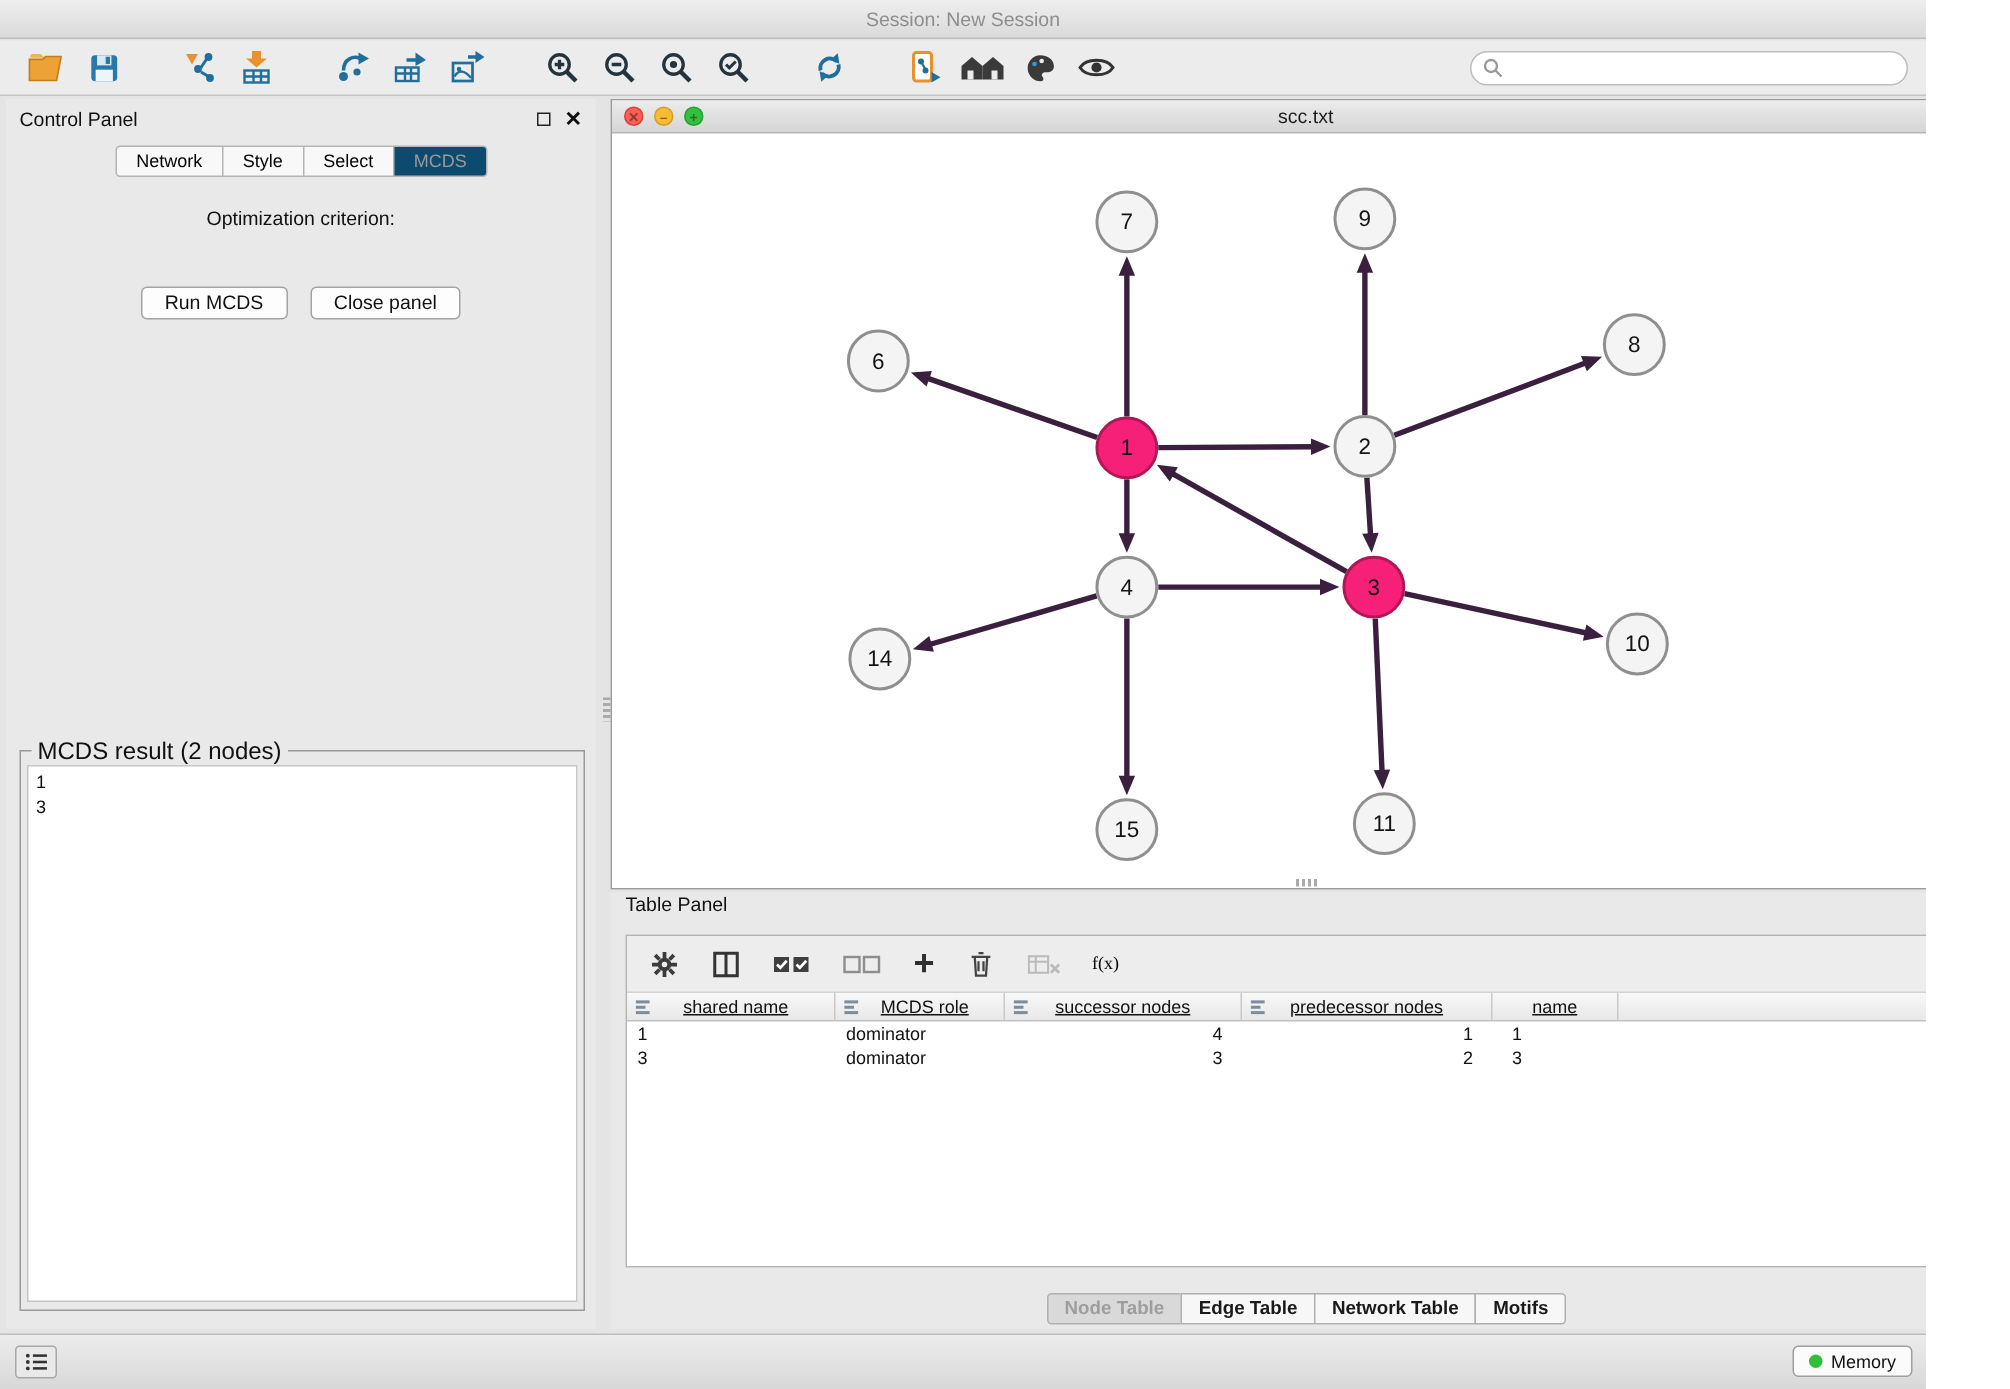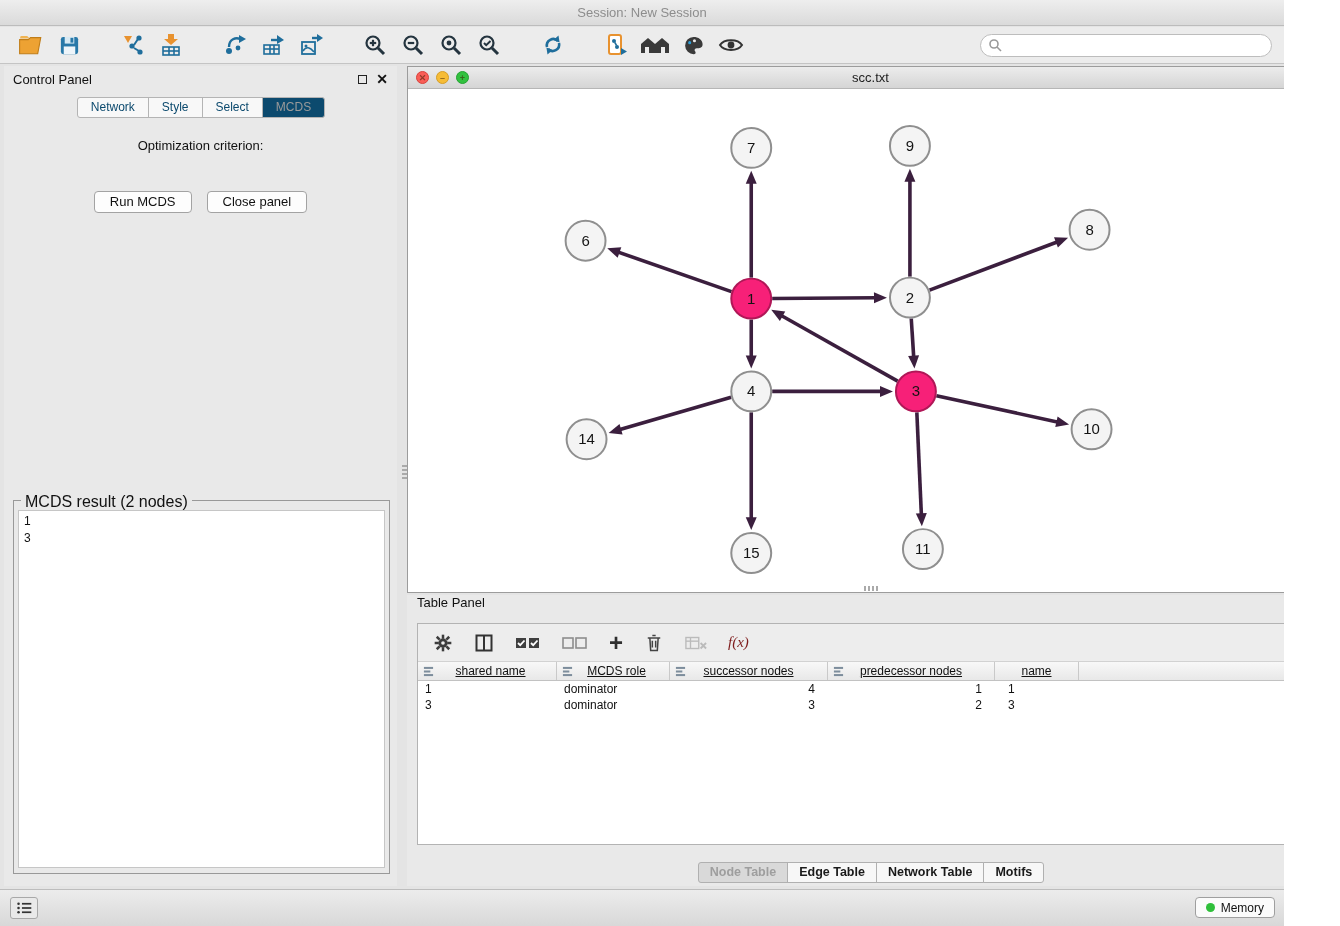--- a/index.html
+++ b/index.html
@@ -33,21 +33,21 @@
   .searchwrap .sicon { position:absolute; left:8px; top:4px; }
   
   .control-panel { position:absolute; left:4px; top:66px; width:393px; height:820px; background:#e9e9e9; }
   .cp-header { height:26px; display:flex; align-items:center; padding:0 9px; font-size:13px; }
   .panel-icons { margin-left:auto; display:flex; align-items:center; gap:9px; }
   .float-icon { width:9px; height:9px; border:1.5px solid #222; display:inline-block; }
   .close-x { font-size:14px; font-weight:bold; color:#111; line-height:1; }
   .cp-tabs { display:flex; justify-content:center; margin-top:5px; }
   .cp-tab {
     height:21px; line-height:19px; padding:0 13px; font-size:12px;
-    background:#f8f8f8; border:1px solid #b4b4b4; margin-right:-1px; color:#0c4a6e;
+    background:#f8f8f8; border:1px solid #b4b4b4; margin-right:-1px; color:#000000;
   }
   .cp-tab:first-child { border-radius:3px 0 0 3px; }
   .cp-tab:last-child { border-radius:0 3px 3px 0; }
   .cp-tab.active { background:#0c4a6e; color:#9a9a9a; }
   .opt-label { position:absolute; top:72px; left:0; width:100%; text-align:center; font-size:13px; }
   .dropdown {
     position:absolute; top:92px; left:40px; width:314px; height:23px;
     background:#fff; border:1px solid #a9a9a9; border-radius:4px;
     display:flex; align-items:center; padding:0 6px 0 8px; font-size:13px;
   }
@@ -89,21 +89,21 @@
   .grip-v { position:absolute; left:-6px; top:398px; width:5px; height:16px;
     background:repeating-linear-gradient(#aaa 0 2px,transparent 2px 4px); }
   
   .table-panel { position:absolute; left:407px; top:595px; width:927px; height:291px; background:#e9e9e9; }
   .tp-header { height:24px; display:flex; align-items:flex-start; padding:0 10px; font-size:13px;flex-direction:column; }
   .tp-box { position:absolute; left:10px; right:9px; top:28px; height:222px; background:#fff; border:1px solid #b3b3b3; }
   .tp-toolbar { height:38px; background:#ededed; border-bottom:1px solid #d2d2d2;
     display:flex; align-items:center; gap:21px; padding:0 15px; }
   .tp-toolbar .tbtn2 { display:flex; align-items:center; justify-content:center; }
   .plus-glyph { font-size:24px; font-weight:bold; color:#2f2f2f; line-height:20px; }
-  .fx-glyph { font-family:"Liberation Serif", serif; font-style:italic; font-size:15px; color:#7f1d1d; }
+  .fx-glyph { font-family:"Liberation Serif", serif; font-size:12px; color:#000000; }
   .thead { display:flex; height:19px; background:linear-gradient(#f8f8f8,#e8e8e8); border-bottom:1px solid #c2c2c2; font-size:12px; }
   .th { position:relative; display:flex; align-items:center; justify-content:center; border-right:1px solid #c9c9c9;text-decoration:underline; }
   .th .sorticon { position:absolute; left:5px; top:4px; }
   .tr { display:flex; height:16px; font-size:12px; align-items:center; }
   .c0 { width:139px; padding-left:7px; }
   .c1 { width:113px; padding-left:7px; }
   .c2 { width:158px; text-align:right; padding-right:13px; }
   .c3 { width:167px; text-align:right; padding-right:13px; }
   .c4 { width:84px;  padding-left:13px; }
   .cfill { flex:1; border-right:none !important; }

